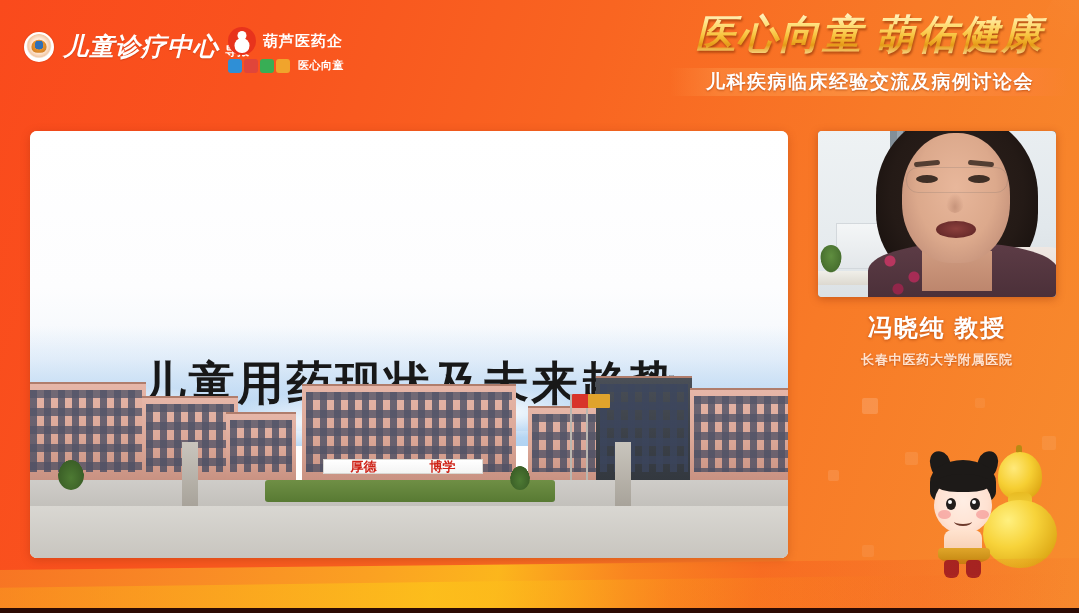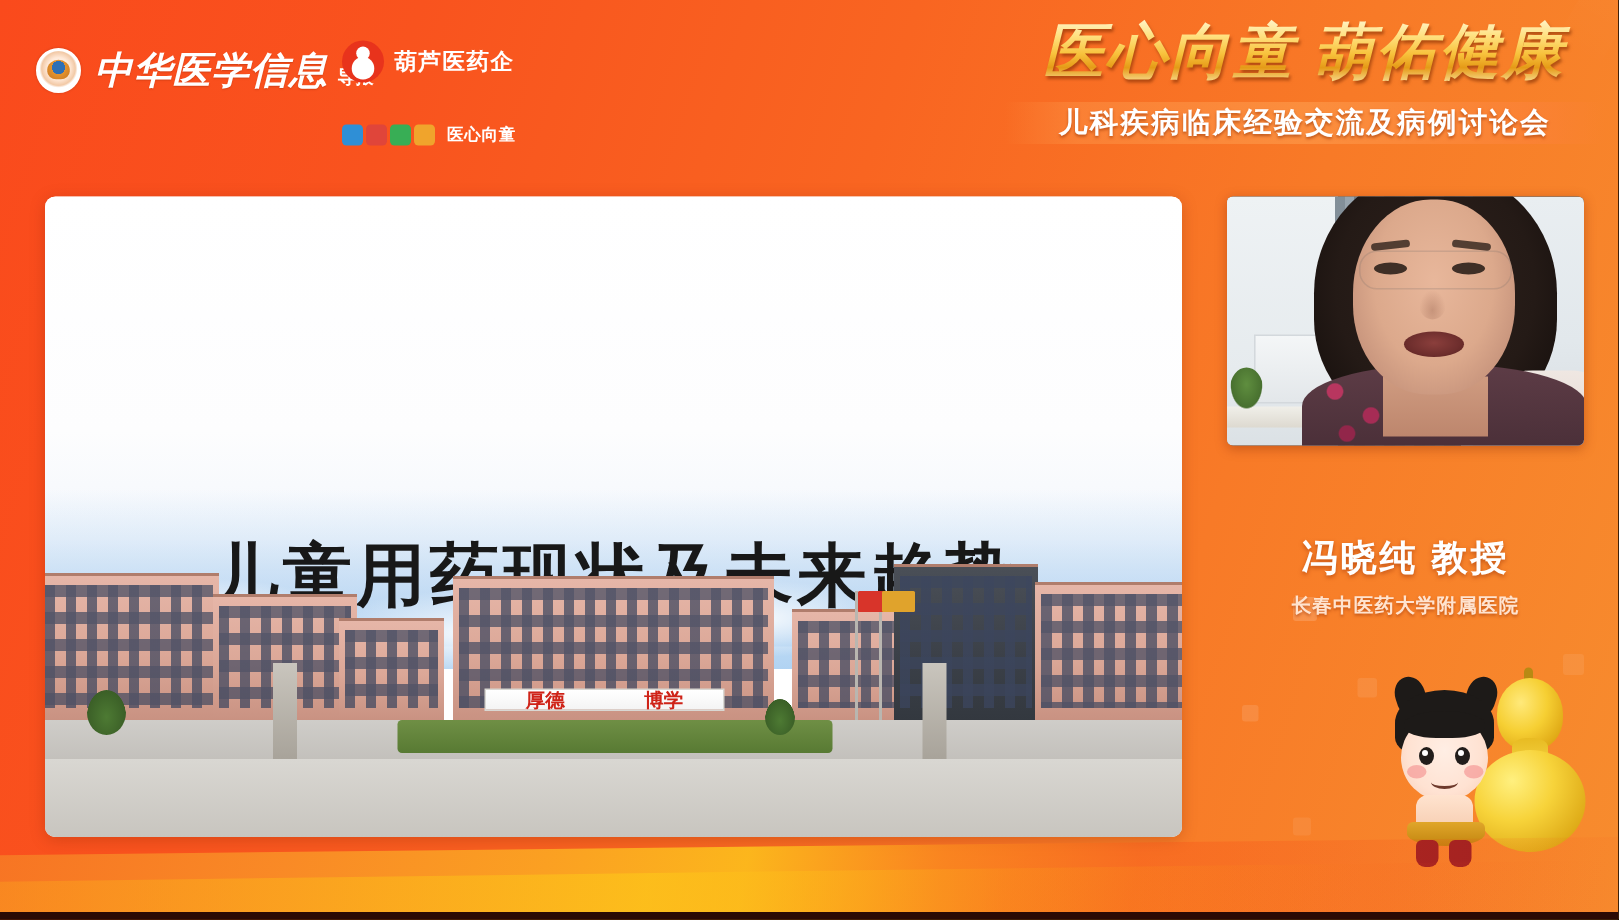--- a/index.html
+++ b/index.html
@@ -79,21 +79,21 @@
     margin-left: 6px;
     font-size: 12px;
     font-weight: 700;
     font-style: normal;
     letter-spacing: 0;
     color: #ffffff;
     align-self: flex-end;
     padding-bottom: 3px;
   }
 
-  #logo-hulu { left: 228px; top: 27px; flex-direction: column; align-items: flex-start; gap: 24px; }
+  #logo-hulu { left: 228px; top: 27px; flex-direction: column; align-items: flex-start; }
   #logo-hulu .row1 { display: flex; align-items: center; }
   #logo-hulu .gourd-badge {
     width: 28px; height: 28px; border-radius: 50%;
     background: #e8331c;
     position: relative;
     flex: 0 0 auto;
     overflow: hidden;
   }
   #logo-hulu .gourd-badge::before {
     content: "";
@@ -403,21 +403,20 @@
     background: linear-gradient(180deg, #efe7e2 0%, #e2d7d1 100%);
     border-radius: 52% 20% 0 0;
   }
 
   
   #speaker-block {
     position: absolute;
     left: 818px; top: 312px;
     width: 238px;
     text-align: center;
-    margin-top: 44px;
   }
   #speaker-name {
     font-family: "Liberation Sans", sans-serif;
     font-size: 24px; font-weight: 700;
     letter-spacing: 2px;
     color: #ffffff;
     white-space: nowrap;
     text-shadow: 0 1px 3px rgba(150,45,5,.55);
   }
   #speaker-affil {
@@ -563,21 +562,21 @@
   <div class="bokeh" style="left:828px;top:470px;width:11px;height:11px;opacity:.7;"></div>
   <div class="bokeh" style="left:905px;top:452px;width:13px;height:13px;opacity:.55;"></div>
   <div class="bokeh" style="left:1042px;top:436px;width:14px;height:14px;opacity:.5;"></div>
   <div class="bokeh" style="left:862px;top:545px;width:12px;height:12px;opacity:.45;"></div>
   <div class="bokeh" style="left:975px;top:398px;width:10px;height:10px;opacity:.4;"></div>
 
   <div id="logo-bar">
 
     <div class="logo-group" id="logo-cma">
       <div class="seal"></div>
-      <div class="wordmark">中华医学信息</div>
+      <div class="wordmark">儿童诊疗中心</div>
       <div class="wordmark-suffix">导报</div>
     </div>
 
     <div class="logo-group" id="logo-hulu">
       <div class="row1">
         <div class="gourd-badge"></div>
         <div class="brand-cn">葫芦医药企</div>
       </div>
       <div class="row2">
         <div class="chip c1"></div>

